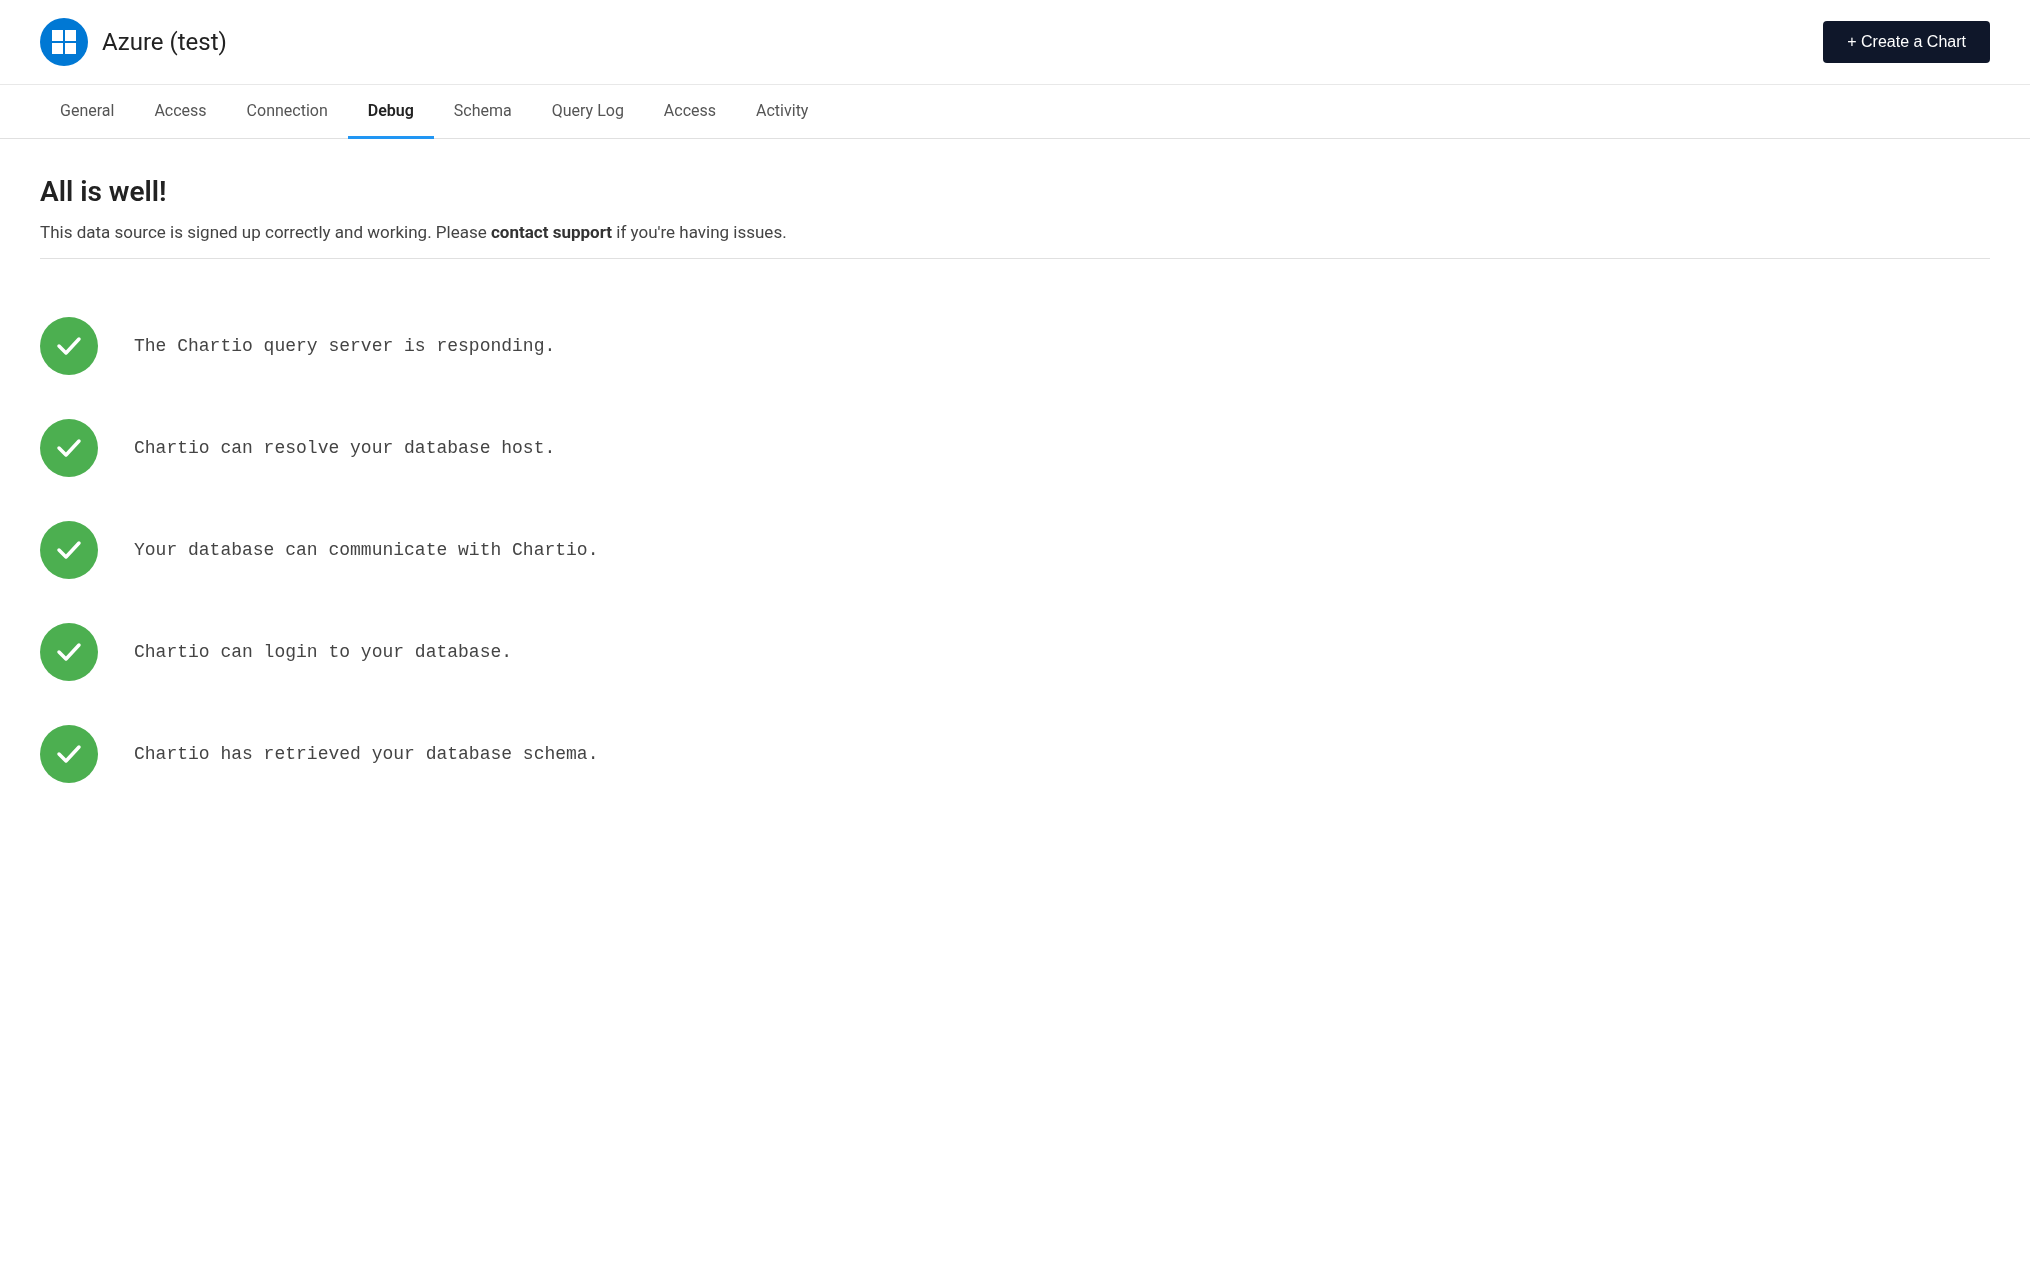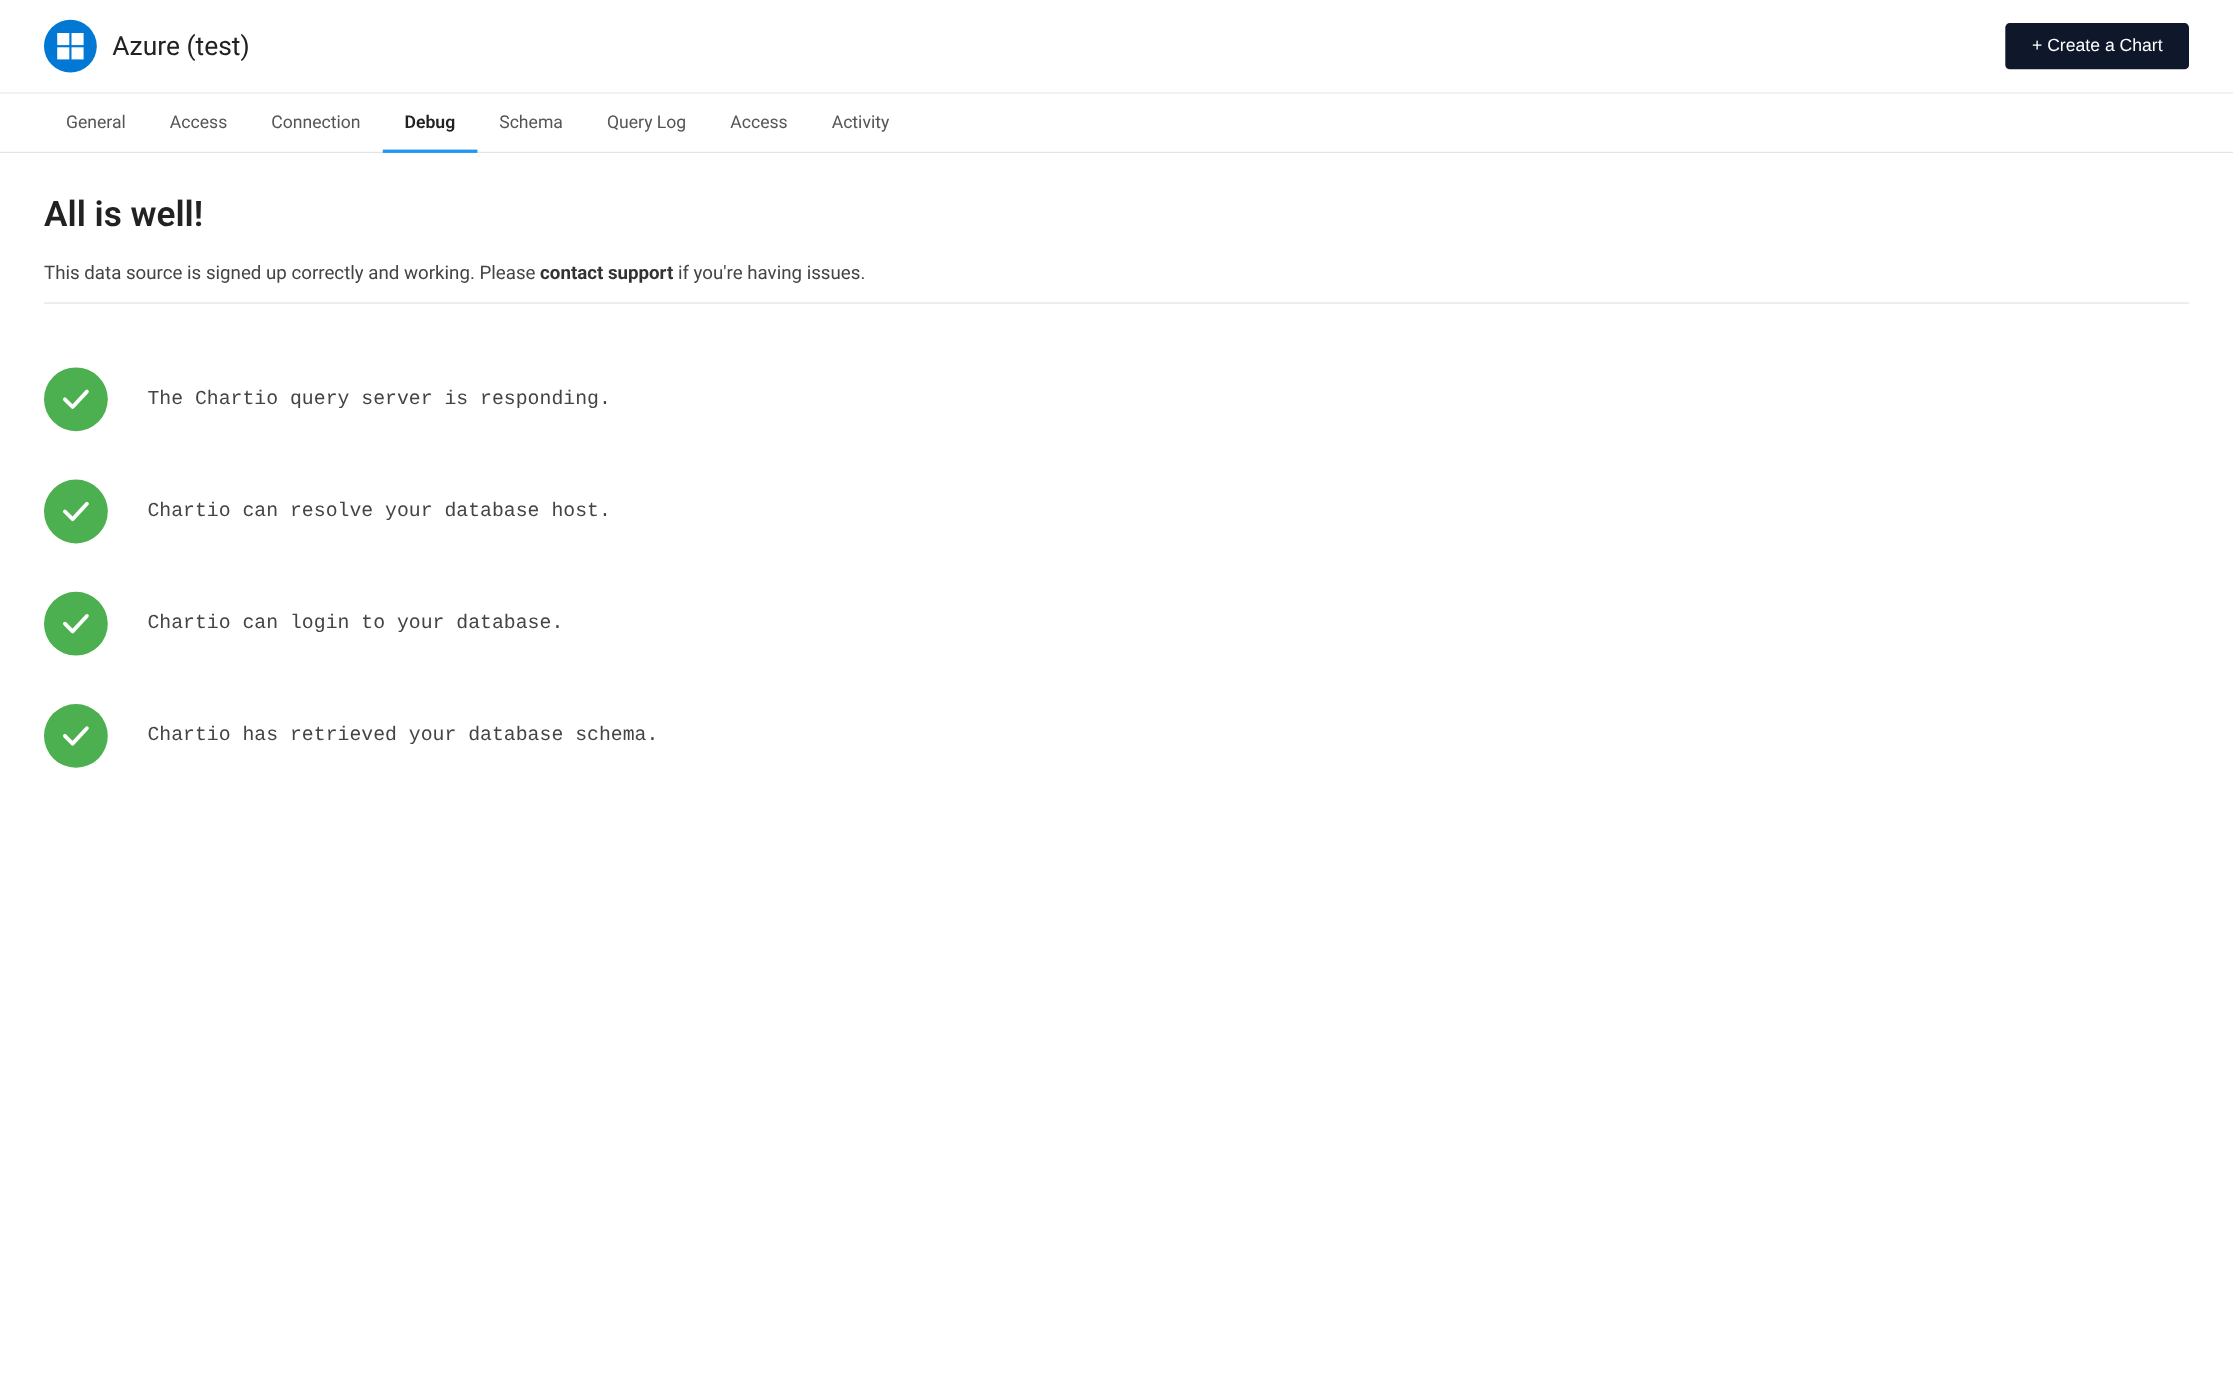--- a/index.html
+++ b/index.html
@@ -87,24 +87,24 @@
       color: #222222;
       font-weight: 600;
       border-bottom: 3px solid #2196f3;
     }
 
     .content {
       padding: 36px 40px;
     }
 
     .status-title {
-      font-size: 32px;
+      font-size: 28px;
       font-weight: 600;
       color: #222222;
-      margin-bottom: 26px;
+      margin-bottom: 14px;
     }
 
     .status-description {
       font-size: 17px;
       color: #444444;
       margin-bottom: 16px;
     }
 
     .status-description .bold-link {
       font-weight: 700;
@@ -202,20 +202,28 @@
 
     <div class="check-item">
       <div class="check-icon">
         <svg viewBox="0 0 30 30" fill="none" xmlns="http://www.w3.org/2000/svg">
           <path d="M5 15L12 22L25 8" stroke="white" stroke-width="3.5" stroke-linecap="round" stroke-linejoin="round"></path>
         </svg>
       </div>
       <span class="check-text">Chartio can resolve your database host.</span>
     </div>
 
+    <div class="check-item">
+      <div class="check-icon">
+        <svg viewBox="0 0 30 30" fill="none" xmlns="http://www.w3.org/2000/svg">
+          <path d="M5 15L12 22L25 8" stroke="white" stroke-width="3.5" stroke-linecap="round" stroke-linejoin="round"></path>
+        </svg>
+      </div>
+      <span class="check-text">Your database can communicate with Chartio.</span>
+    </div>
 
     <div class="check-item">
       <div class="check-icon">
         <svg viewBox="0 0 30 30" fill="none" xmlns="http://www.w3.org/2000/svg">
           <path d="M5 15L12 22L25 8" stroke="white" stroke-width="3.5" stroke-linecap="round" stroke-linejoin="round"></path>
         </svg>
       </div>
       <span class="check-text">Chartio can login to your database.</span>
     </div>
 

